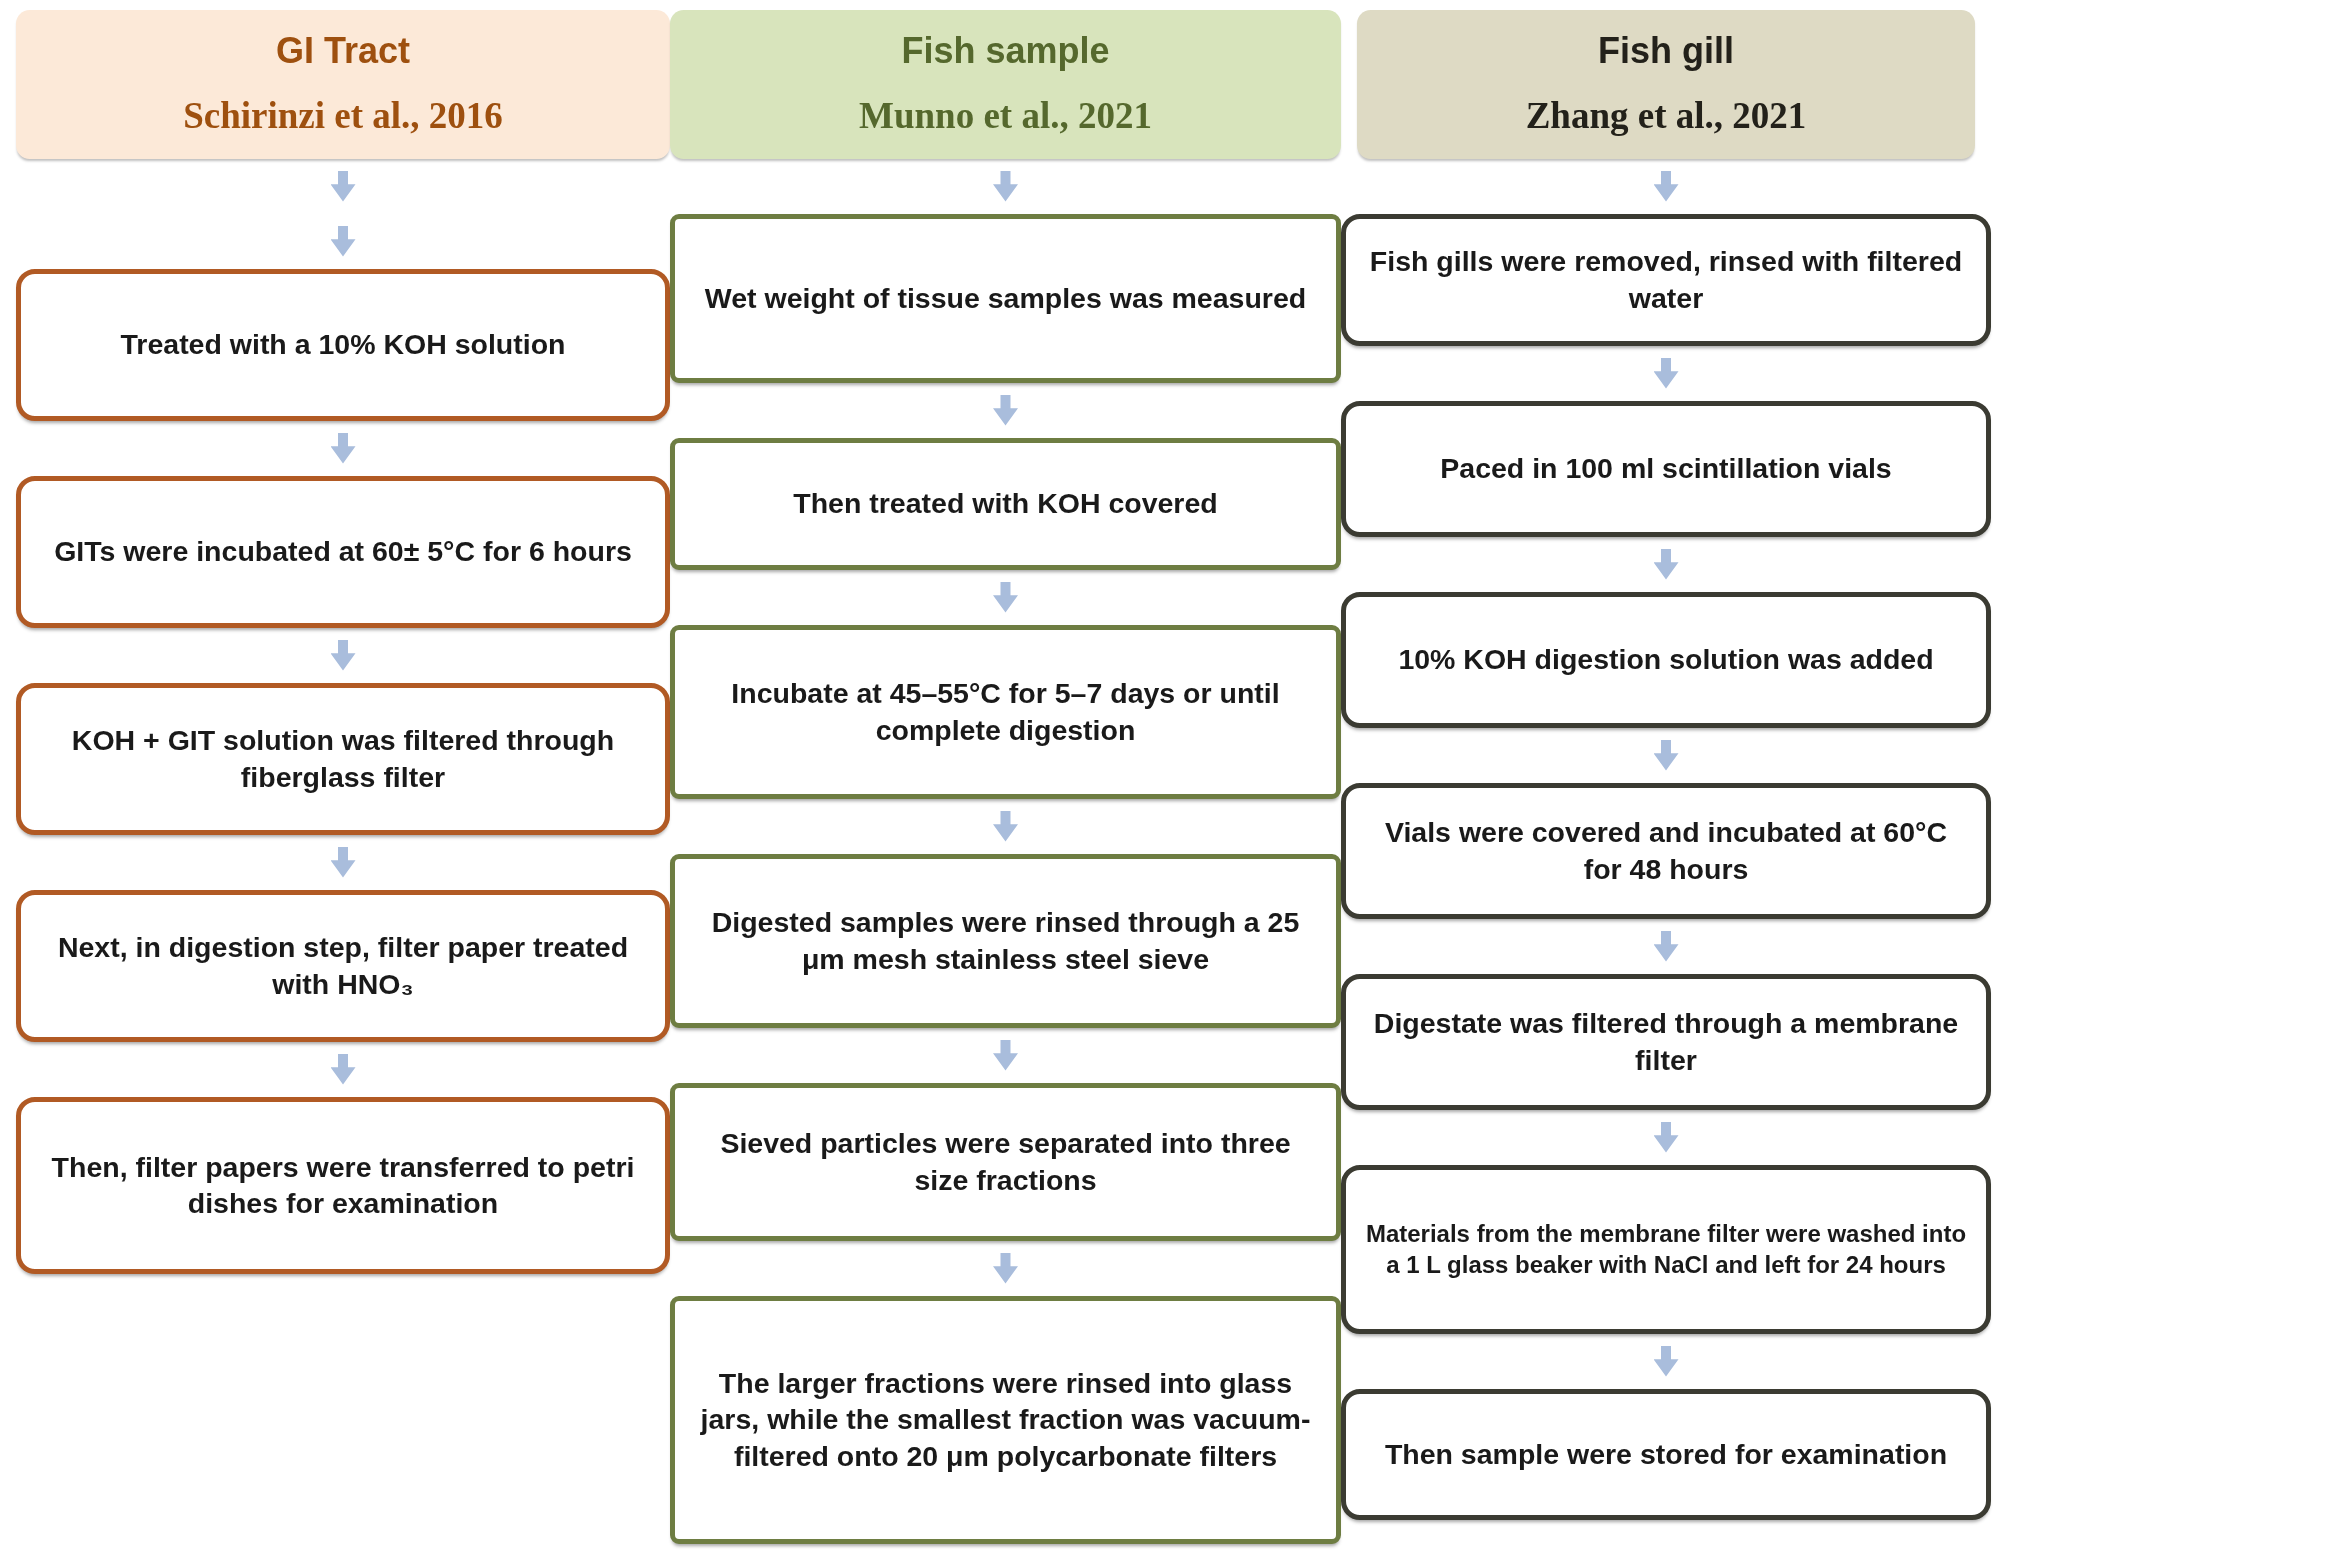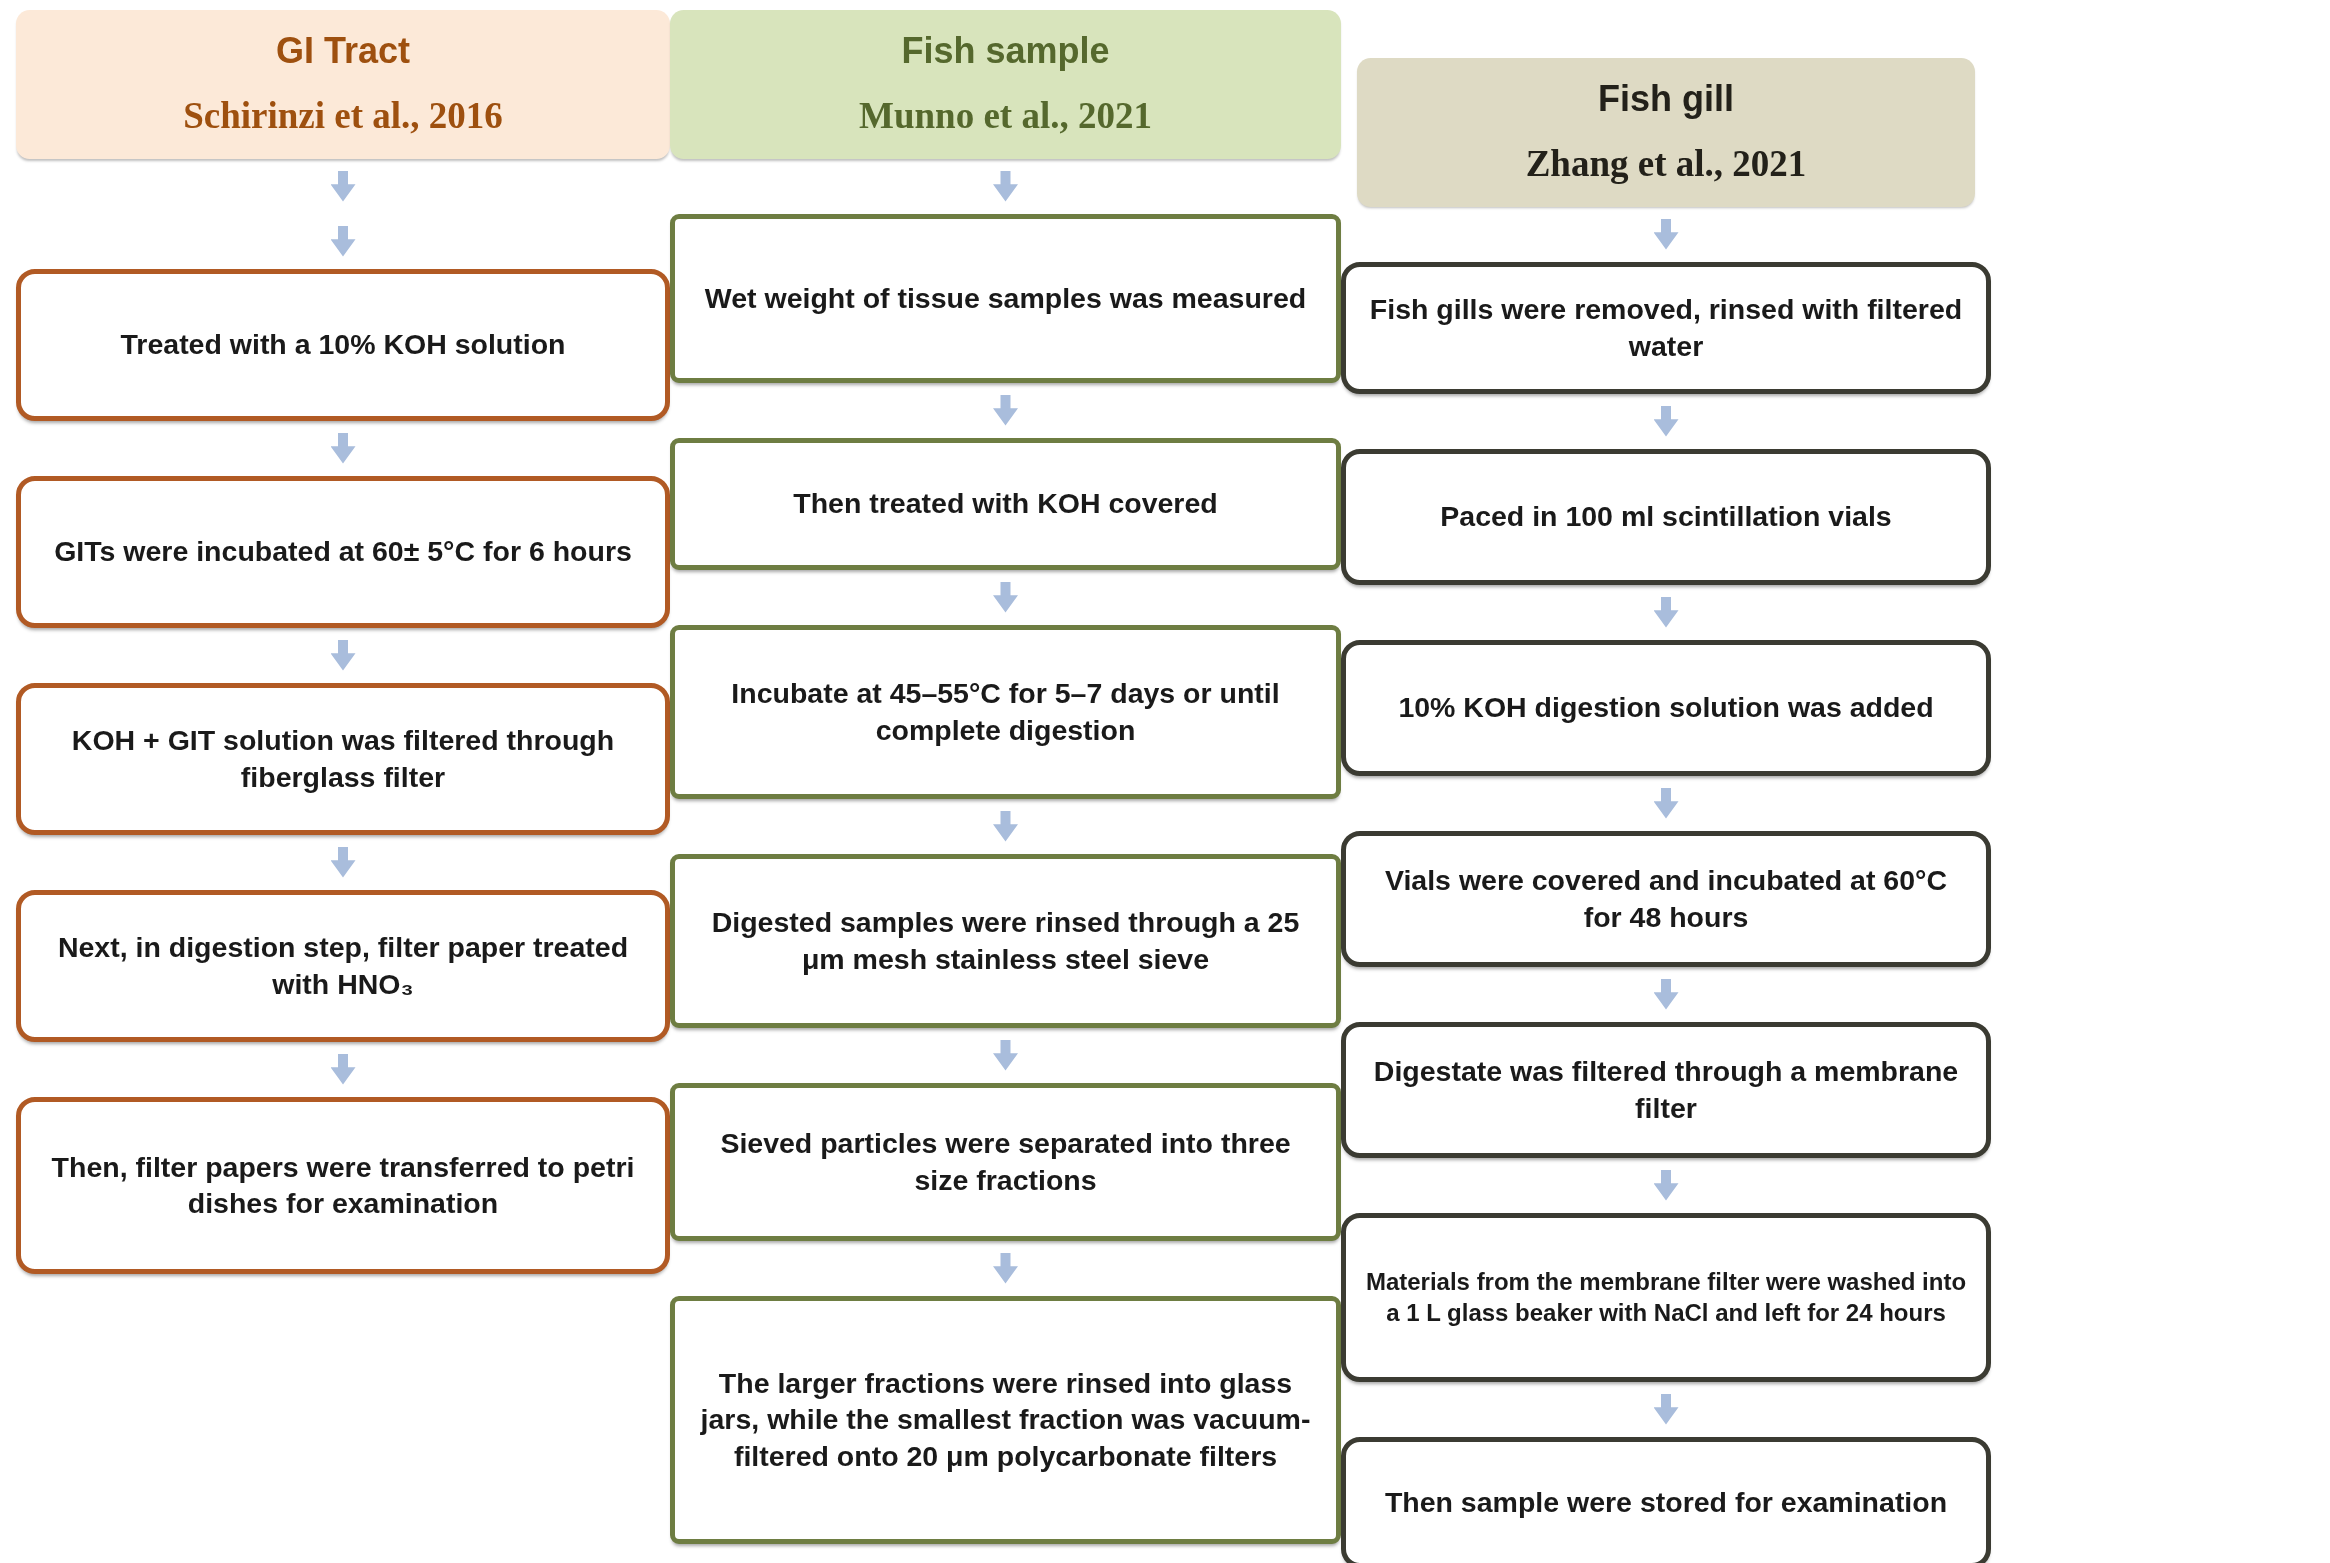--- a/index.html
+++ b/index.html
@@ -33,21 +33,21 @@
     background:var(--header-bg);
     color:var(--header-text);
     display:flex;
     flex-direction:column;
     justify-content:space-around;
     align-items:center;
     text-align:center;
     padding:9.5px 16px;
     box-shadow:0 2.6px 2.6px -1.6px rgba(0,0,0,0.25);
   }
-  .col-2 .header{width:618px;margin-top:48px;}
+  .col-2 .header{width:618px;}
   .header-title{
     font-size:36px;
     font-weight:bold;
     line-height:1.1;
   }
   .header-citation{
     font-family:"Liberation Serif",serif;
     font-size:37px;
     font-weight:bold;
     line-height:1.1;

